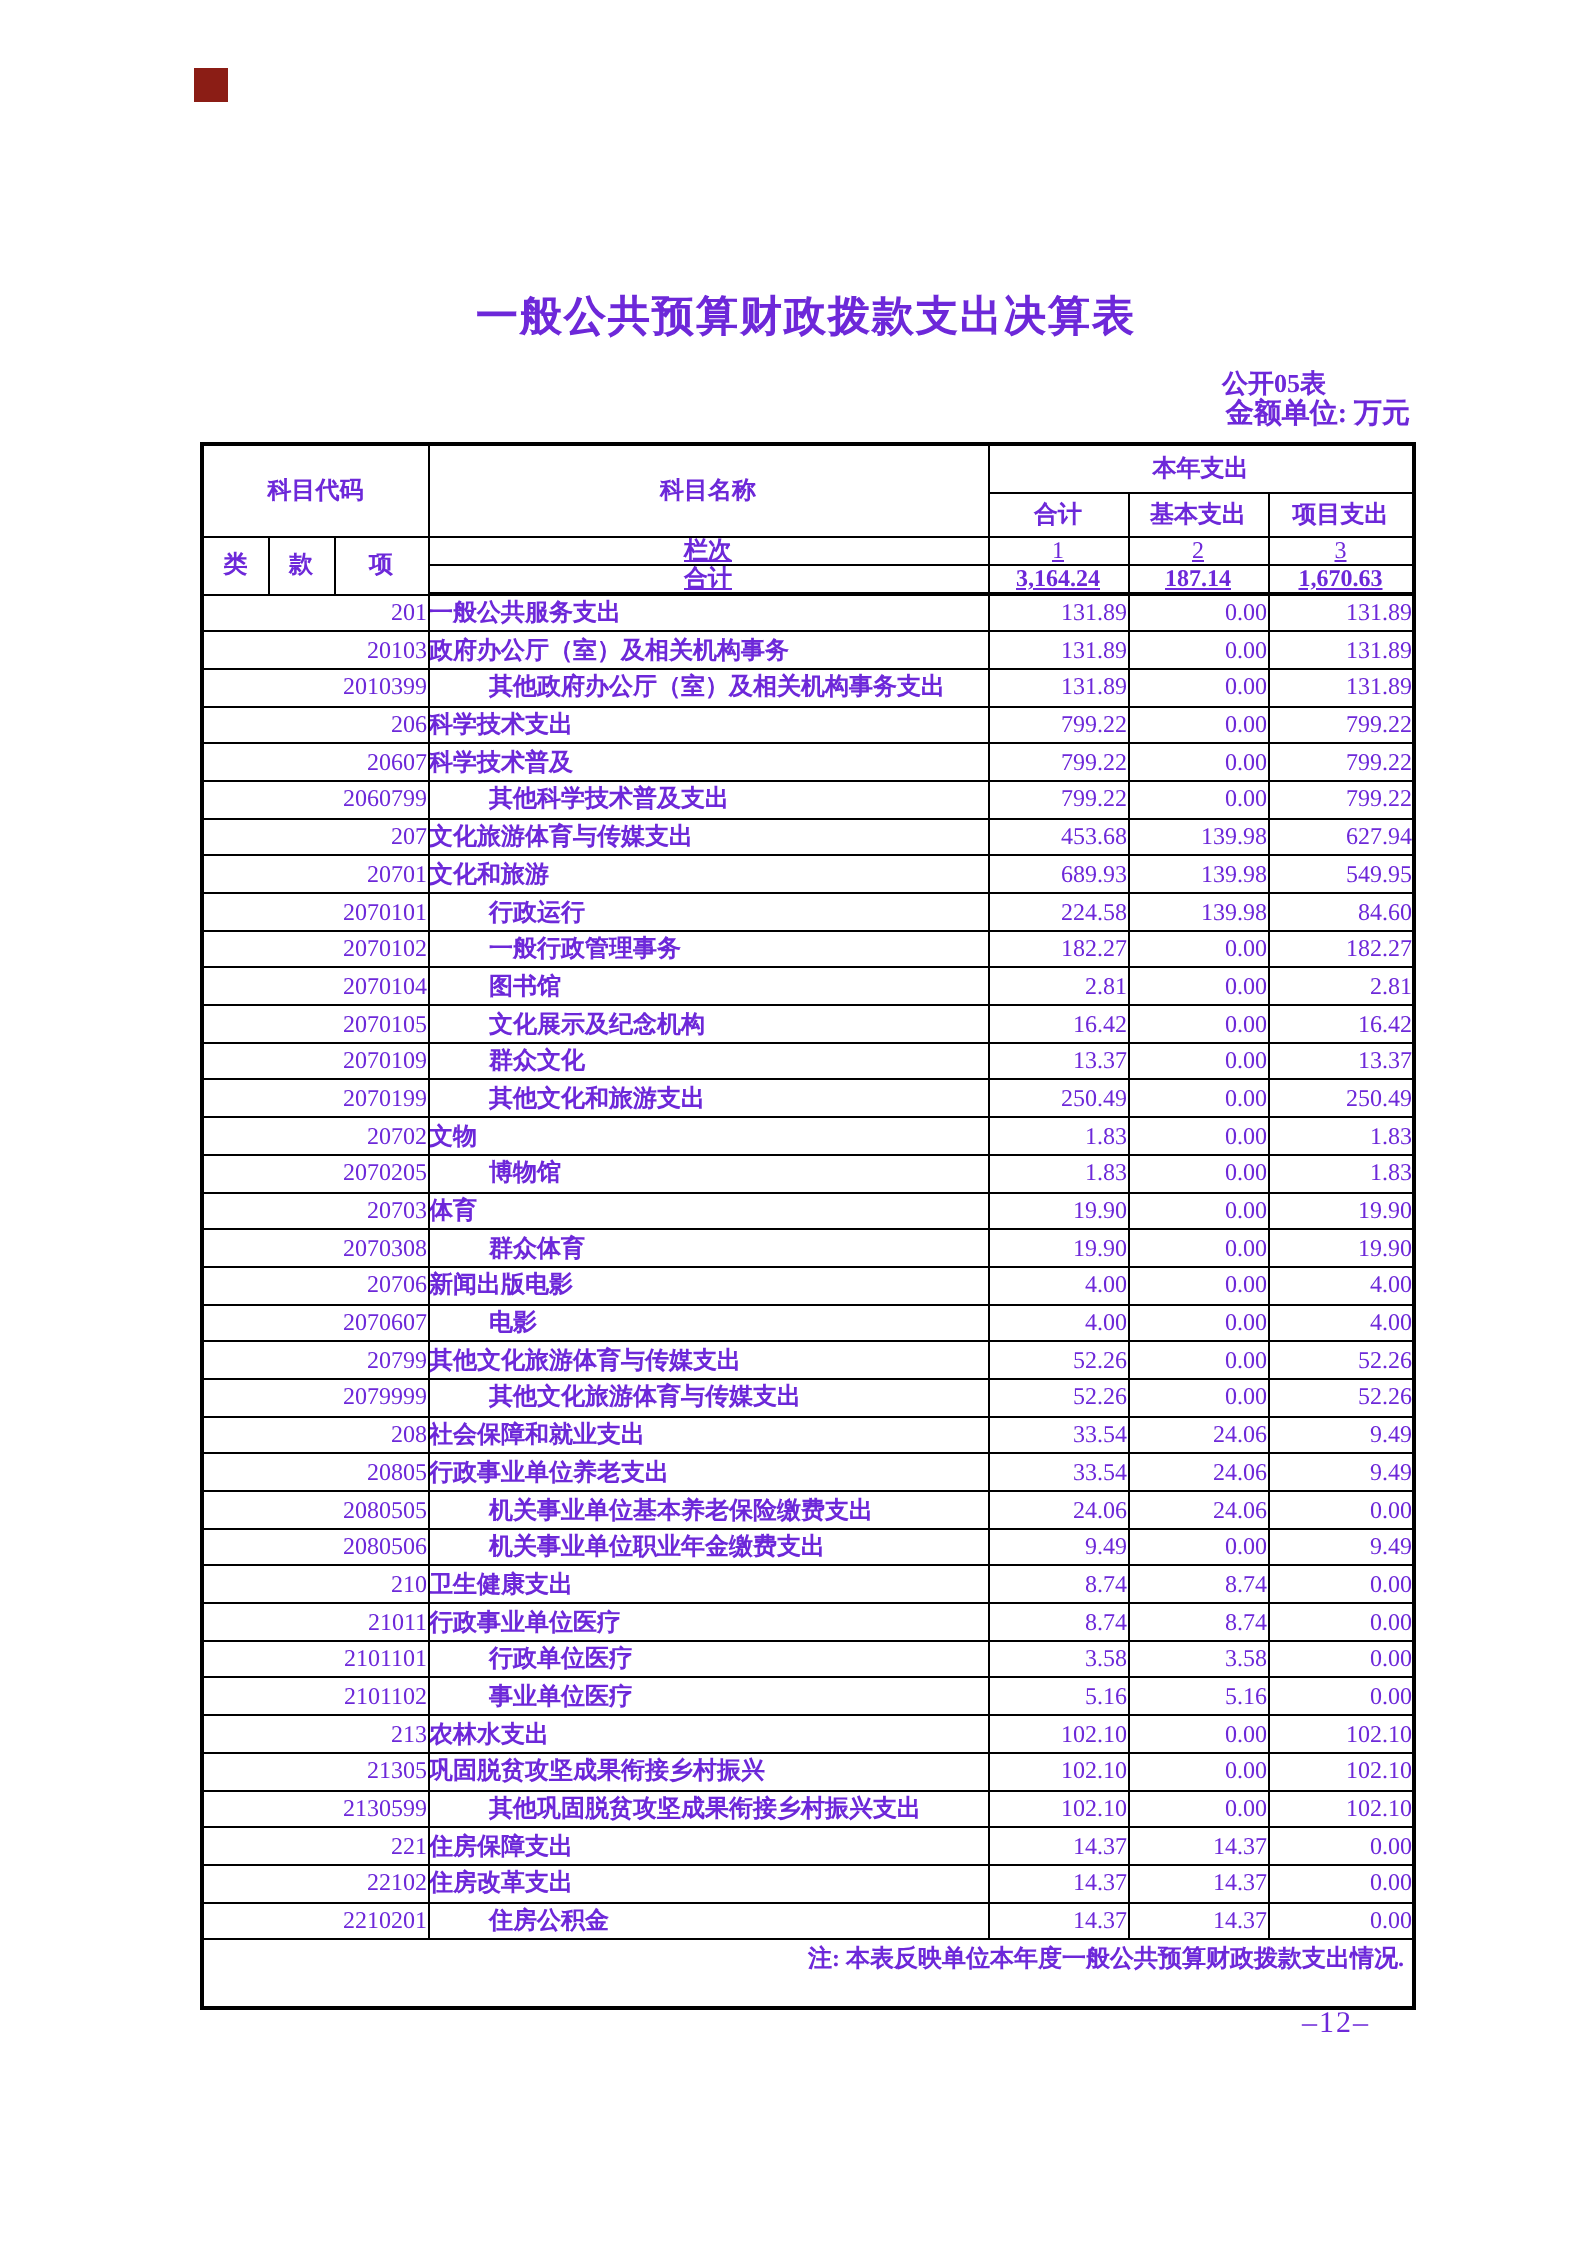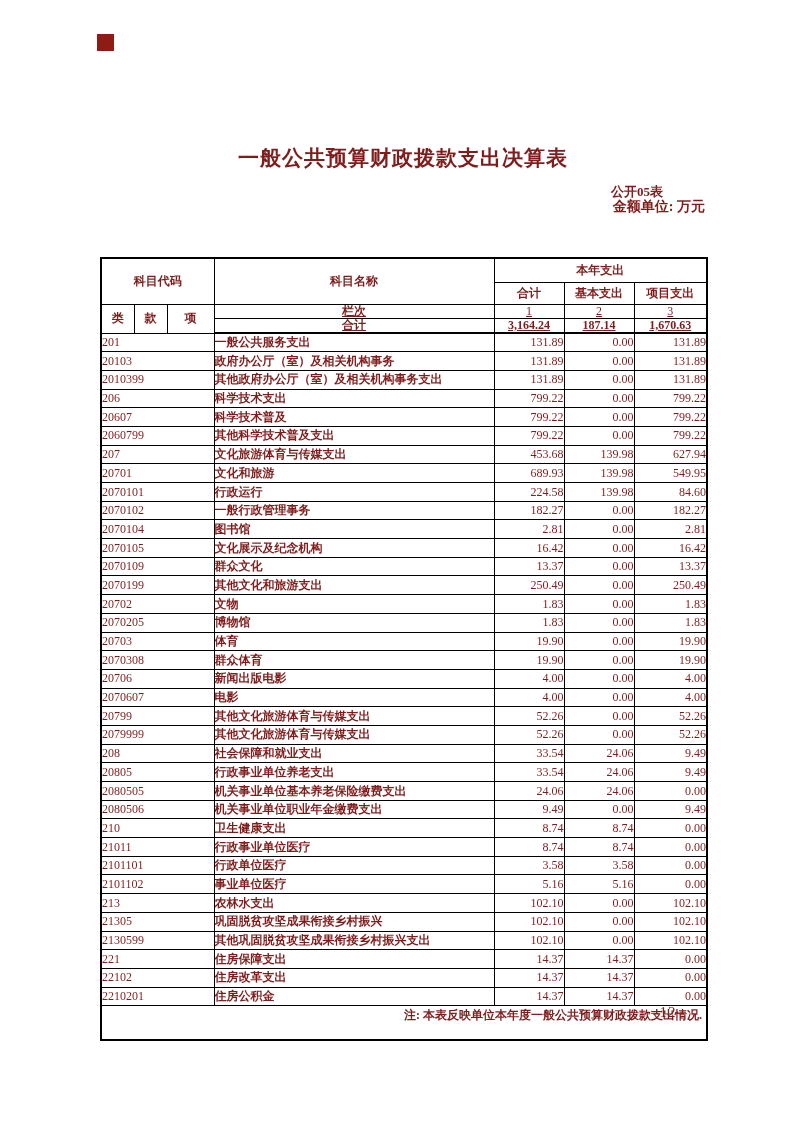--- a/index.html
+++ b/index.html
@@ -1,21 +1,21 @@
 <!DOCTYPE html>
 <html><head>
 <meta charset="utf-8">
 <style>
   html,body { margin:0; padding:0; background:#e8e8e8; }
   .page {
     position:relative;
     width:793px; height:1122px;
     margin:0 auto;
     background:#ffffff;
-    color:#7f1d1d;
+    color:#6d28d9;
     font-family:"Liberation Serif","DejaVu Serif",serif;
     overflow:hidden;
   }
   .doc-mark {
     position:absolute; left:97px; top:34px;
     width:17px; height:17px;
   }
   .doc-title {
     position:absolute; left:100px; top:144px; width:606px;
     text-align:center;
@@ -31,42 +31,41 @@
     font-size:14px; font-weight:bold;
   }
   .unit-line {
     position:absolute; top:198px; right:88px;
     font-size:14px; font-weight:bold;
   }
   table.budget {
     position:absolute; left:100px; top:221px; width:606px;
     border-collapse:collapse; table-layout:fixed;
     border:2px solid #000;
-    margin-top:36px;
   }
   table.budget th, table.budget td {
     border:1px solid #000;
     font-size:12px; line-height:1.05;
     padding:0; overflow:hidden; white-space:nowrap;
     vertical-align:middle;
   }
   table.budget th { font-weight:bold; text-align:center; }
   tr.h1 { height:24px; }
   tr.h2 { height:22px; }
   tr.h3 { height:14px; }
   tr.h4 { height:15px; }
   tr.h3 td, tr.h4 td { text-align:center;text-decoration:underline; }
   tr.h4 td { border-bottom:2px solid #000; font-weight:bold; }
   .lbl { font-weight:bold; }
   .num { text-align:right; padding-right:3px; }
   .numhead { text-align:center; font-weight:normal; }
   tbody tr.data-row { height:18.69px; }
-  td.code { text-align:left; padding-left:3px; font-weight:normal; }
+  td.code { text-align:right; padding-left:3px; font-weight:normal; }
   td.name { text-align:left; padding-left:6px; font-weight:bold; }
-  td.name.indent { }
+  td.name.indent { padding-left:30px; }
   td.val { text-align:right; padding-right:3px; font-weight:normal; }
   tr.note-row td {
     height:27px; text-align:right; vertical-align:top;
     padding:3px 4px; font-weight:bold; white-space:normal;
   }
   .page-number {
     position:absolute; top:1004px; right:108px;
     font-size:15px; letter-spacing:1px;
   }
 </style>

